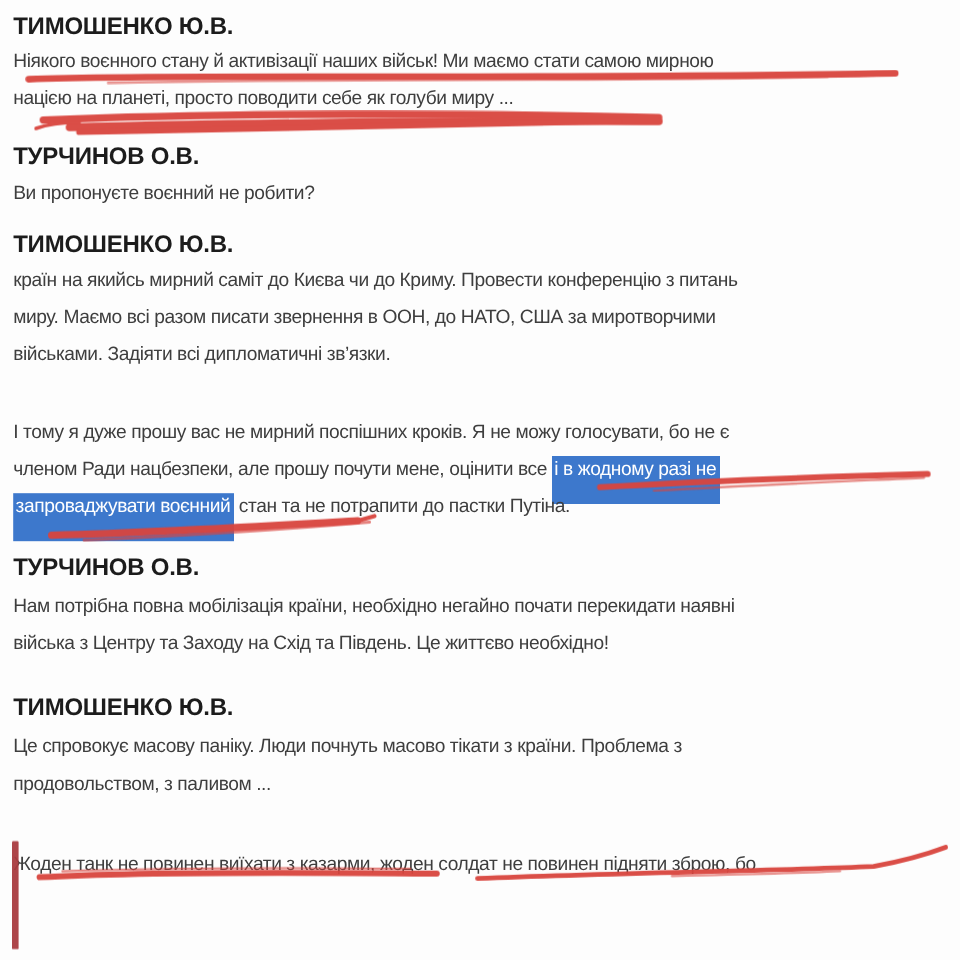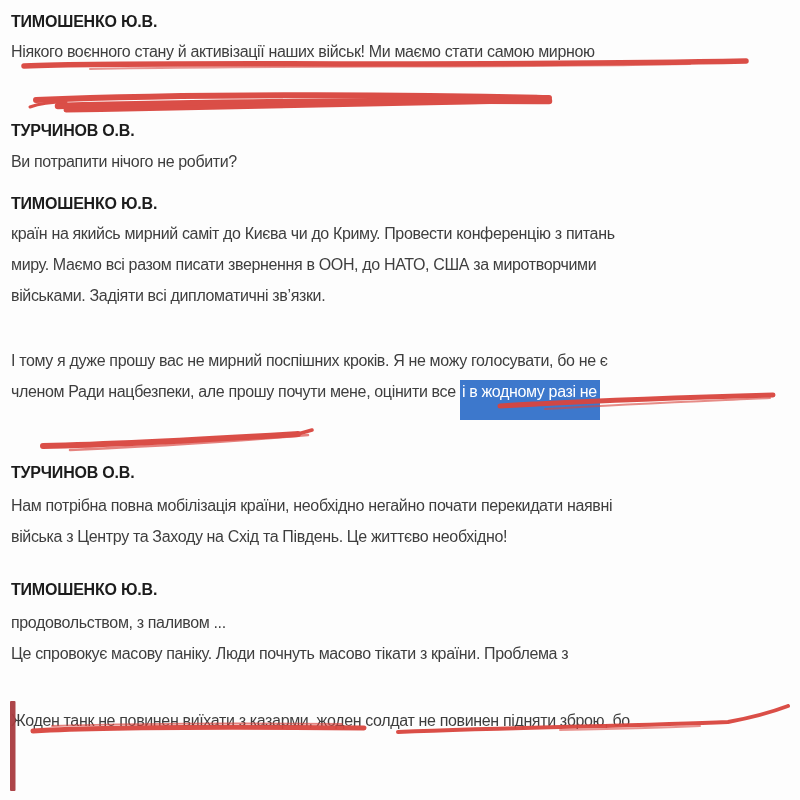--- a/index.html
+++ b/index.html
@@ -4,21 +4,21 @@
 <style>
   html,body{margin:0;padding:0}
   body{
     width:800px;height:800px;position:relative;overflow:hidden;
     background:#fdfdfd;
     font-family:"Liberation Sans","DejaVu Sans",sans-serif;
     color:#3e3e3e;
   }
   .block{position:absolute;left:11px;right:6px}
   .speaker{
-    font-size:16px;font-weight:700;color:#1c1c1c;
+    font-size:20px;font-weight:700;color:#1c1c1c;
     letter-spacing:-0.2px;margin:0;line-height:24px;white-space:nowrap;
   }
   .line{
     font-size:16px;line-height:31px;letter-spacing:-0.35px;
     white-space:nowrap;
   }
   .hl{
     background:#3d78cc;color:#ffffff;
     padding:3px 3px 20px 2px;
   }
@@ -27,48 +27,50 @@
     pointer-events:none;
   }
   #marks path{fill:none;stroke:#d9453e;stroke-linecap:round;stroke-linejoin:round}
 </style>
 </head>
 <body>
 
 <h3 class="speaker block" style="top:10px">ТИМОШЕНКО Ю.В.</h3>
 <div class="block" style="top:36px">
   <div class="line">Ніякого воєнного стану й активізації наших військ! Ми маємо стати самою мирною</div>
+  <div class="line">нацією на планеті, просто поводити себе як голуби миру ...</div>
 </div>
 
 <h3 class="speaker block" style="top:119px">ТУРЧИНОВ О.В.</h3>
 <div class="block" style="top:146px">
-  <div class="line">Ви потрапити нічого не робити?</div>
+  <div class="line">Ви пропонуєте воєнний не робити?</div>
 </div>
 
 <h3 class="speaker block" style="top:192px">ТИМОШЕНКО Ю.В.</h3>
 <div class="block" style="top:218px">
   <div class="line">країн на якийсь мирний саміт до Києва чи до Криму. Провести конференцію з питань</div>
   <div class="line">миру. Маємо всі разом писати звернення в ООН, до НАТО, США за миротворчими</div>
   <div class="line">військами. Задіяти всі дипломатичні зв’язки.</div>
 </div>
 <div class="block" style="top:345px">
   <div class="line">І тому я дуже прошу вас не мирний поспішних кроків. Я не можу голосувати, бо не є</div>
   <div class="line"><span>членом Ради нацбезпеки, але прошу почути мене, оцінити все </span><span class="hl">і в жодному разі не</span></div>
+  <div class="line"><span class="hl">запроваджувати воєнний</span><span> стан та не потрапити до пастки Путіна.</span></div>
 </div>
 
 <h3 class="speaker block" style="top:461px">ТУРЧИНОВ О.В.</h3>
 <div class="block" style="top:490px">
   <div class="line">Нам потрібна повна мобілізація країни, необхідно негайно почати перекидати наявні</div>
   <div class="line">війська з Центру та Заходу на Схід та Південь. Це життєво необхідно!</div>
 </div>
 
 <h3 class="speaker block" style="top:578px">ТИМОШЕНКО Ю.В.</h3>
 <div class="block" style="top:607px">
+  <div class="line">Це спровокує масову паніку. Люди почнуть масово тікати з країни. Проблема з</div>
   <div class="line">продовольством, з паливом ...</div>
-  <div class="line">Це спровокує масову паніку. Люди почнуть масово тікати з країни. Проблема з</div>
 </div>
 <div class="block" style="top:705px">
   <div class="line">Жоден танк не повинен виїхати з казарми, жоден солдат не повинен підняти зброю, бо</div>
 </div>
 
 <svg id="marks" viewBox="0 0 800 800" xmlns="http://www.w3.org/2000/svg">
   <g opacity="0.95">
     <g>
       <path d="M24 66 C140 61, 430 67, 746 61" stroke-width="5.5"></path>
       <path d="M90 69 C280 65, 520 68, 690 64" stroke-width="2" opacity="0.6"></path>

